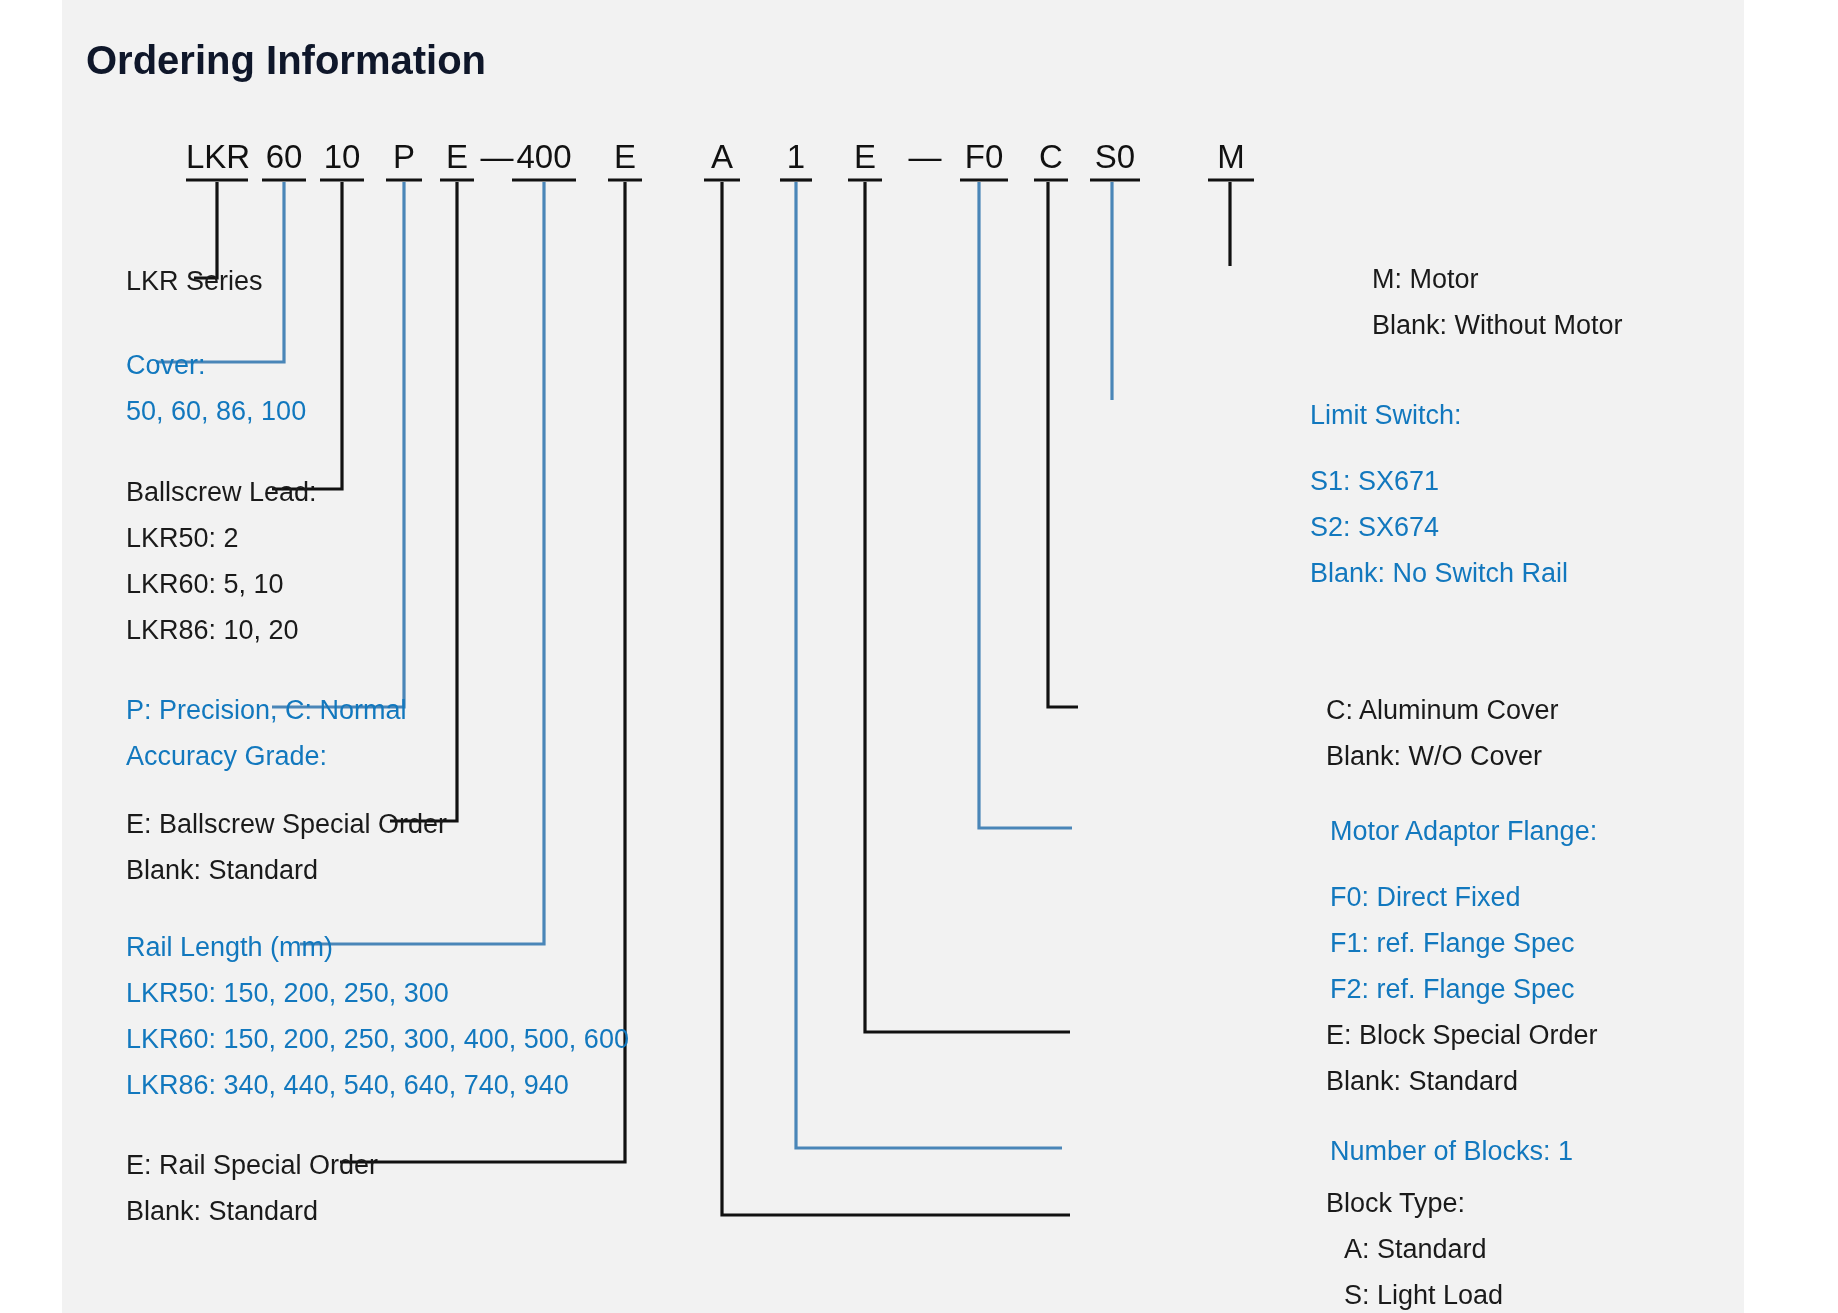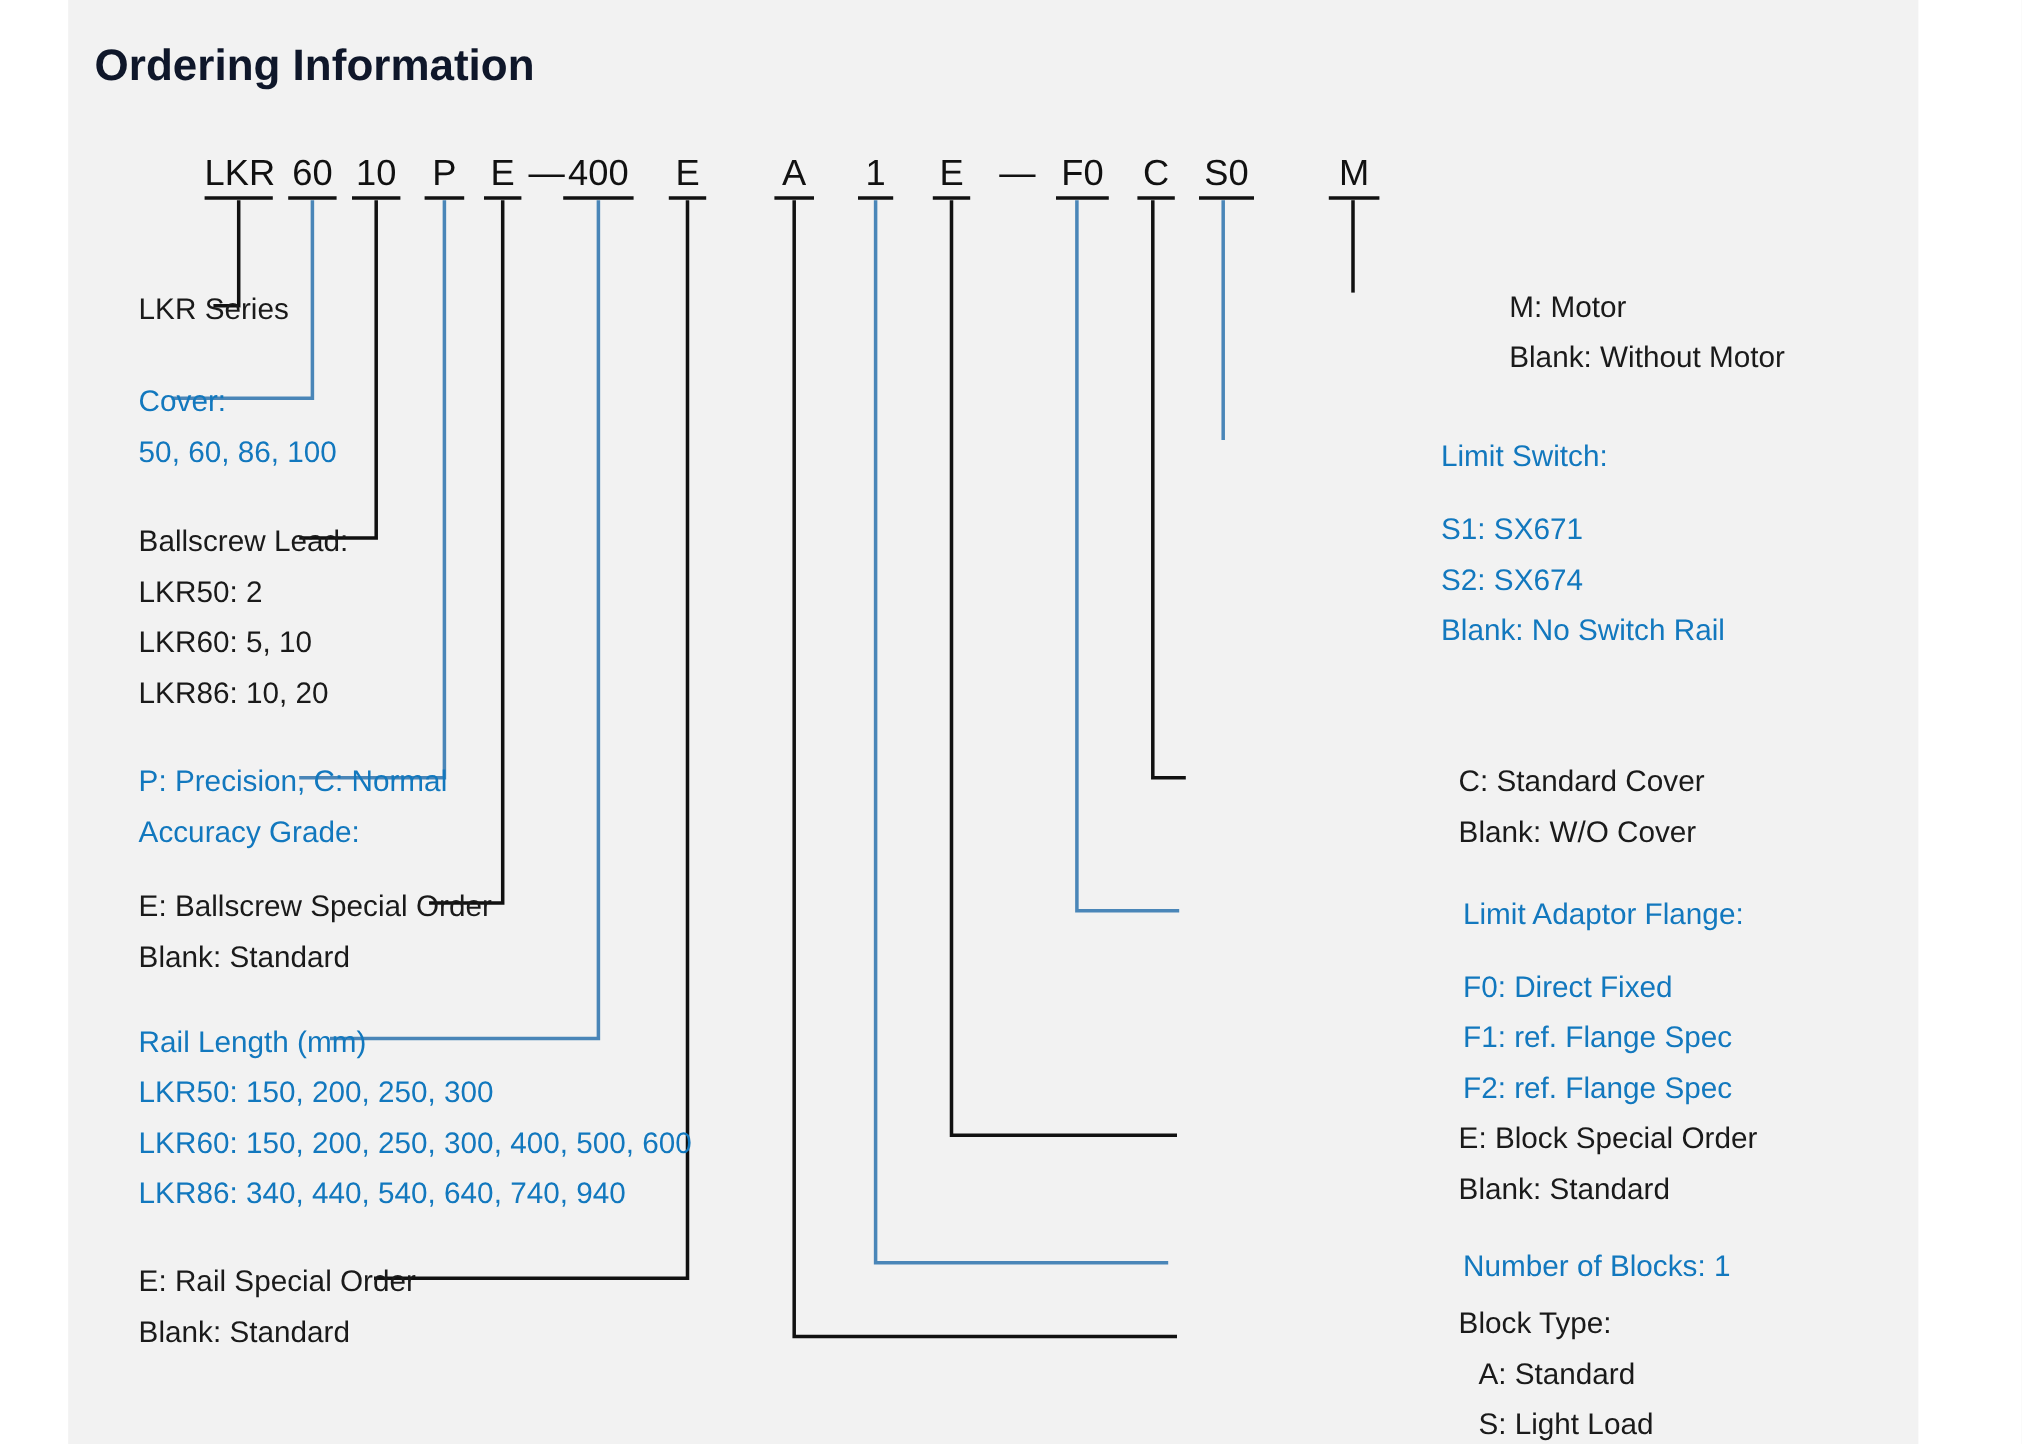--- a/index.html
+++ b/index.html
@@ -194,26 +194,26 @@
 
   <div class="cal blu" style="left:1268px;top:392px;">
     <div>Limit Switch:</div>
     <div style="height:20px;"></div>
     <div>S1: SX671</div>
     <div>S2: SX674</div>
     <div>Blank: No Switch Rail</div>
   </div>
 
   <div class="cal blk" style="left:1284px;top:687px;">
-    <div>C: Standard Cover</div>
+    <div>C: Aluminum Cover</div>
     <div>Blank: W/O Cover</div>
   </div>
 
   <div class="cal blu" style="left:1288px;top:808px;">
-    <div>Limit Adaptor Flange:</div>
+    <div>Motor Adaptor Flange:</div>
     <div style="height:20px;"></div>
     <div>F0: Direct Fixed</div>
     <div>F1: ref. Flange Spec</div>
     <div>F2: ref. Flange Spec</div>
   </div>
 
   <div class="cal blk" style="left:1284px;top:1012px;">
     <div>E: Block Special Order</div>
     <div>Blank: Standard</div>
   </div>

